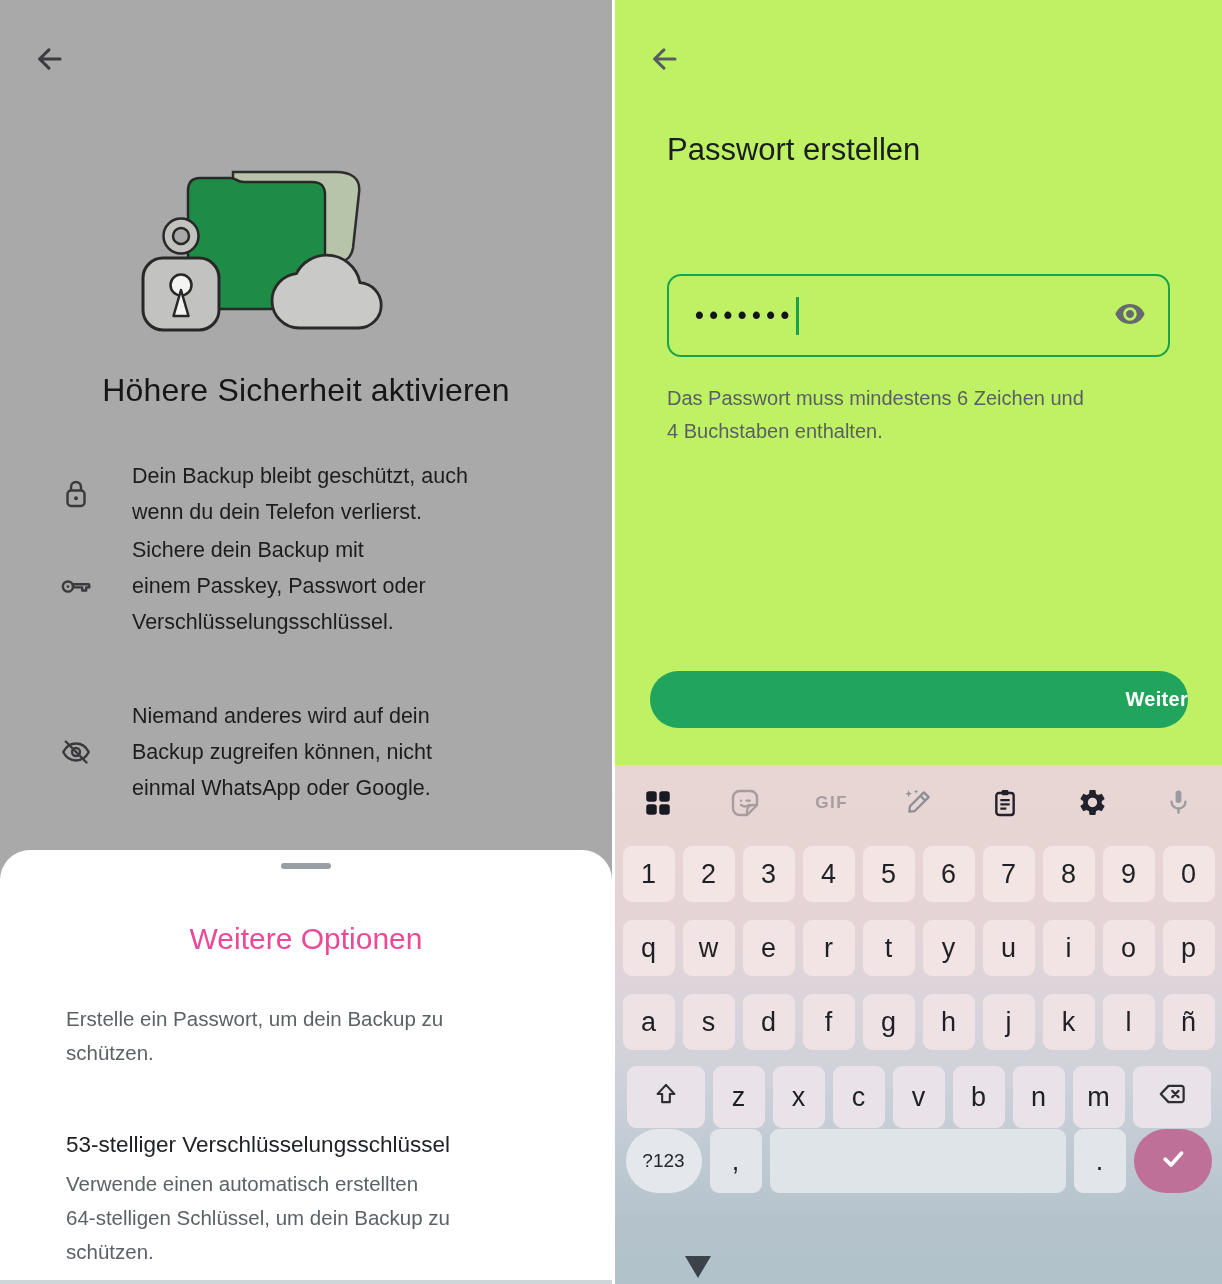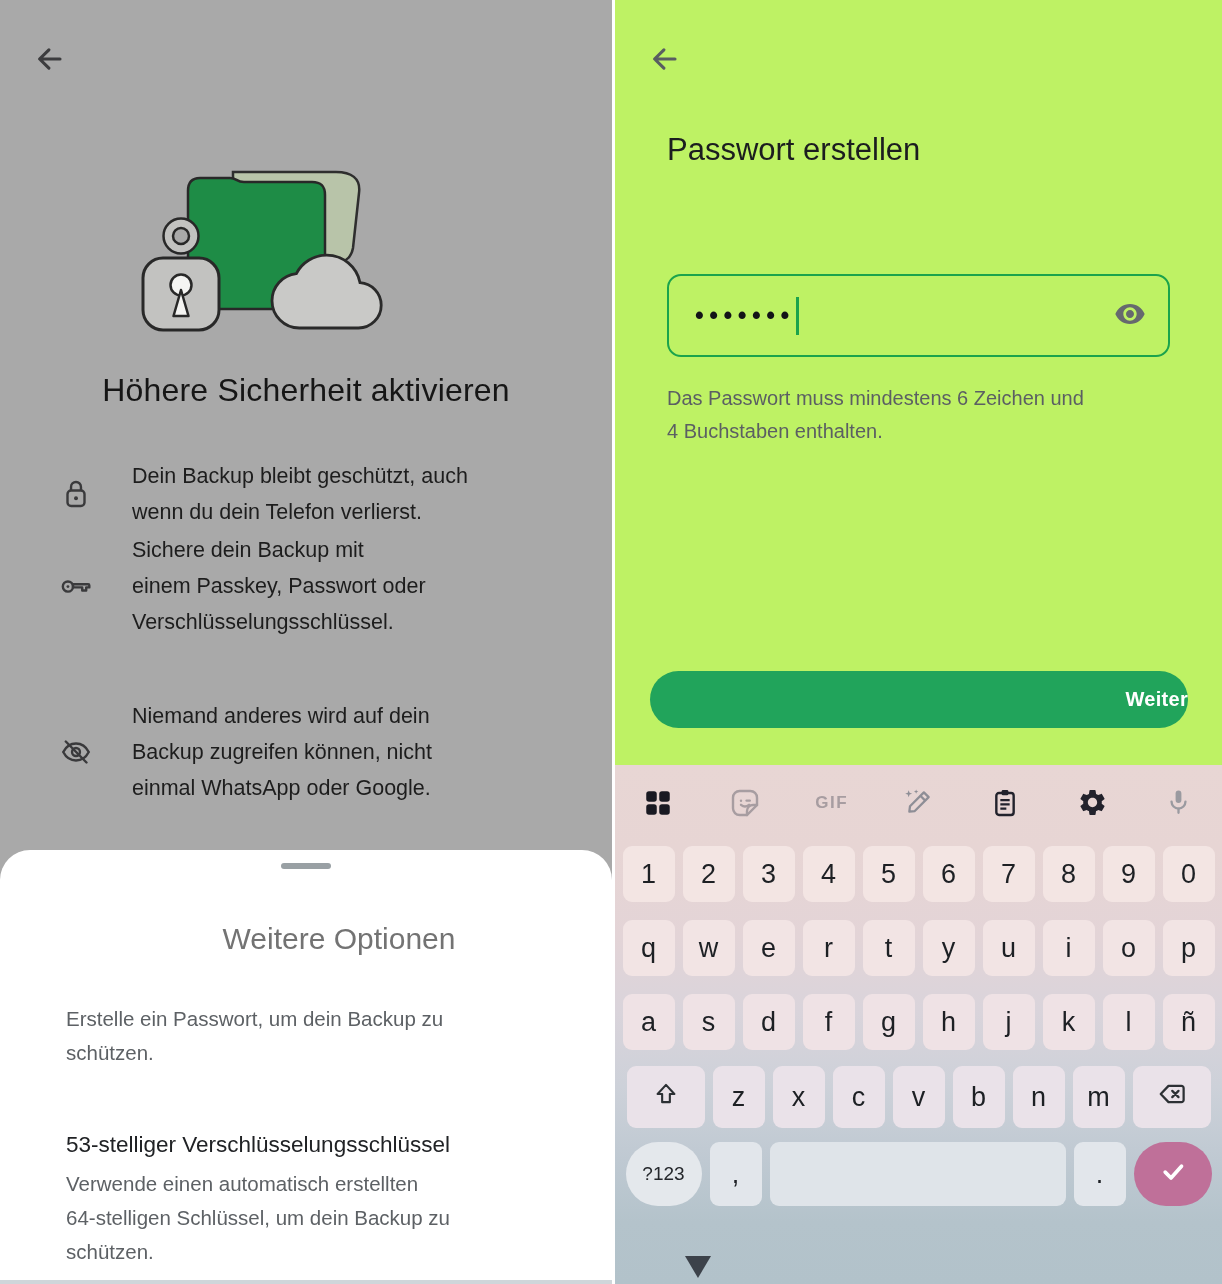--- a/index.html
+++ b/index.html
@@ -12,21 +12,21 @@
   .back-btn { position:absolute; left:28px; top:40px; width:40px; height:40px; background:none; border:none; cursor:pointer; display:flex; align-items:center; justify-content:center; }
   .illu { position:absolute; left:140px; top:158px; }
   .left-title { position:absolute; left:0; top:372px; width:612px; text-align:center; font-size:32px; font-weight:400; color:#161616; letter-spacing:.2px; }
   .bullet { position:absolute; left:58px; width:500px; display:flex; align-items:center; gap:38px; }
   .bullet .b-icon { flex:0 0 36px; display:flex; align-items:center; justify-content:center; }
   .bullet p { font-size:21.5px; line-height:36px; color:#1d1d1d; white-space:pre-line; }
   .b1 { top:458px; } .b2 { top:532px; } .b3 { top:698px; }
 
   .sheet { position:absolute; left:0; top:850px; width:612px; height:434px; background:#fff; border-radius:30px 30px 0 0; }
   .handle { position:absolute; top:13px; left:281px; width:50px; height:6px; border-radius:3px; background:#99a0a4; }
-  .sheet-title { position:absolute; top:72px; width:612px; text-align:center; font-size:30px; font-weight:400; color:#737373;margin-left:33px; }
+  .sheet-title { position:absolute; top:72px; width:612px; text-align:center; font-size:30px; font-weight:400; color:#ec4899; }
   .option { position:absolute; left:66px; right:36px; cursor:pointer; }
   .opt1 { top:152px; } .opt2 { top:282px; }
   .opt-title { font-size:22.5px; color:#202225; margin-bottom:9px; font-weight:400; }
   .opt-desc { font-size:20.5px; color:#5d6165; line-height:34px; white-space:pre-line; }
   .bottom-strip { position:absolute; bottom:0; left:0; width:612px; height:4px; background:#cfd6da; }
 
   
   .panel-right { position:relative; width:607px; height:1284px; background:#bef264; }
   .right-title { position:absolute; left:52px; top:132px; font-size:31px; font-weight:400; color:#1b1d1f; }
   .pwd-field { position:absolute; left:52px; top:274px; width:503px; height:83px; border:2.5px solid #1ba34c; border-radius:14px; display:flex; align-items:center; padding-left:26px; cursor:text; }
@@ -36,21 +36,21 @@
   .helper { position:absolute; left:52px; top:382px; font-size:20px; color:#5b5f63; line-height:33px; white-space:pre-line; }
   .weiter { position:absolute; left:35px; top:671px; width:538px; height:57px; border:none; border-radius:28.5px; background:#21a45b; color:#fff; font-size:20px; font-weight:700; letter-spacing:.3px; cursor:pointer; font-family:inherit;text-align:right; }
 
   
   .keyboard { position:absolute; left:0; top:765px; width:607px; height:519px;
     background:linear-gradient(180deg,#e8d6d4 0%,#e7d5d4 16%,#e3d4d7 33%,#dad4db 47%,#cdd1d9 62%,#bfc9d2 76%,#b4c3cb 88%,#b2c2ca 100%); }
   .kb-toolbar { height:75px; display:flex; align-items:center; justify-content:space-between; padding:0 22px; }
   .tb-btn { width:42px; height:42px; background:none; border:none; cursor:pointer; display:flex; align-items:center; justify-content:center; }
   .gif-label { font-size:17px; font-weight:700; letter-spacing:1.5px; color:#a79da1; }
   .kb-row { display:flex; justify-content:center; gap:8px; }
-  .r1 { margin-top:6px; } .r2,.r3 { margin-top:18px; } .r4 { margin-top:16px; } .r5 { margin-top:14px; }
+  .r1 { margin-top:6px; } .r2,.r3 { margin-top:18px; } .r4 { margin-top:16px; } .r5 { margin-top:1px; }
   .key { width:52px; height:56px; border-radius:9px; display:flex; align-items:center; justify-content:center; font-size:27px; color:#1d2024; cursor:pointer; }
   .r1 .key { background:#f3e5e3; }
   .r2 .key { background:#f2e4e4; }
   .r3 .key { background:#efe2e5; }
   .r4 .key { background:#eae2e9; height:62px; }
   .key-wide { width:78px; }
   .r5 .key { height:64px; background:#e2e6eb; }
   .sym-key { width:76px !important; border-radius:32px !important; background:#e4e8ec !important; font-size:19px !important; color:#24272b; }
   .space-key { width:296px !important; background:#dfe4e9 !important; }
   .enter-key { width:78px !important; border-radius:32px !important; background:#bf7099 !important; }

